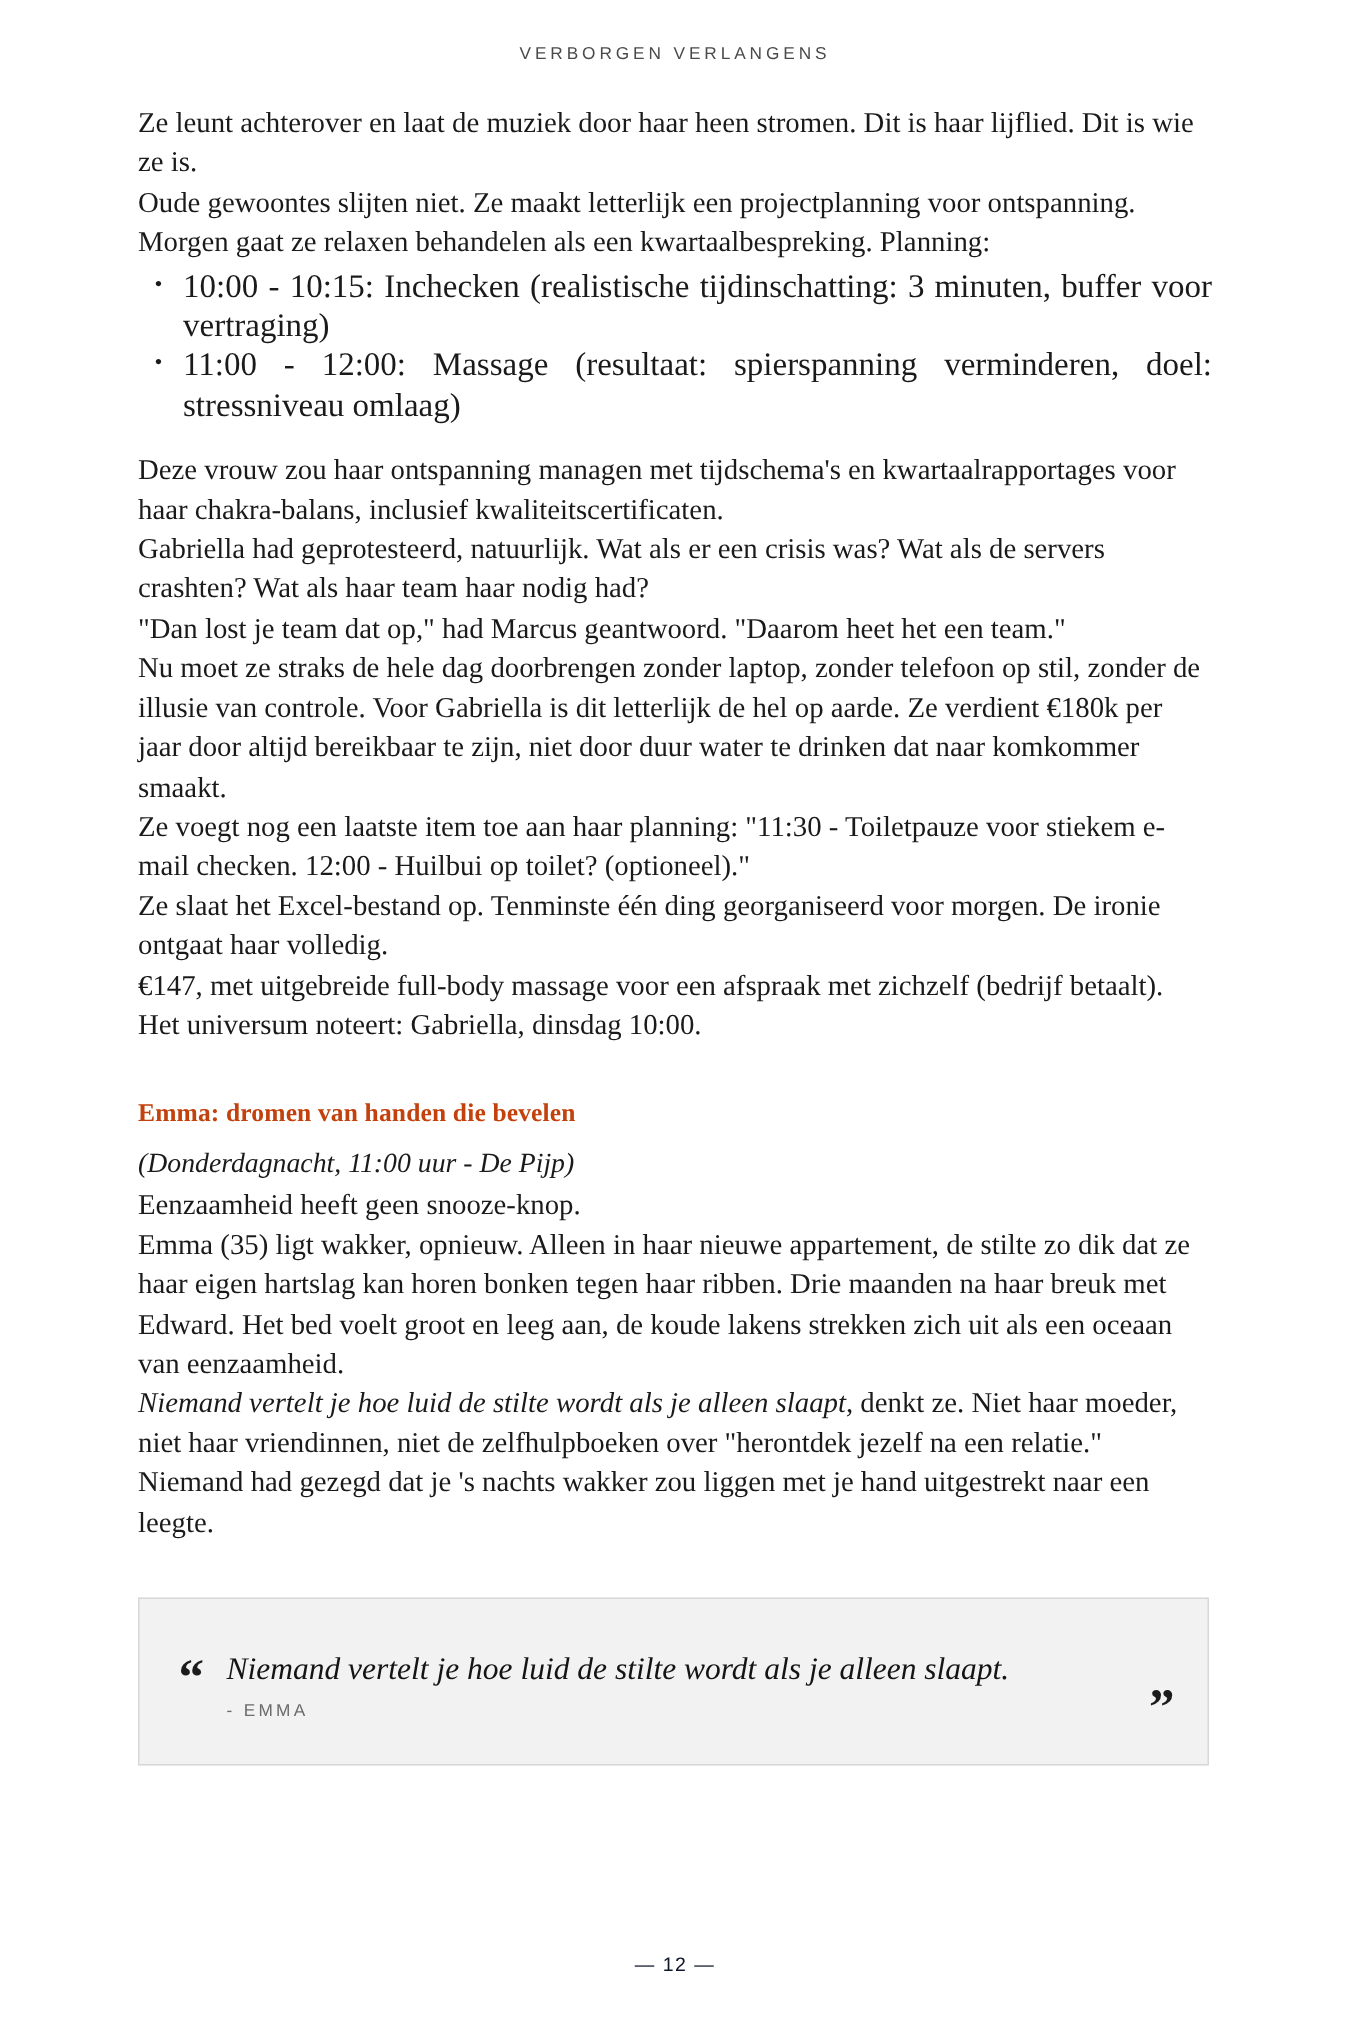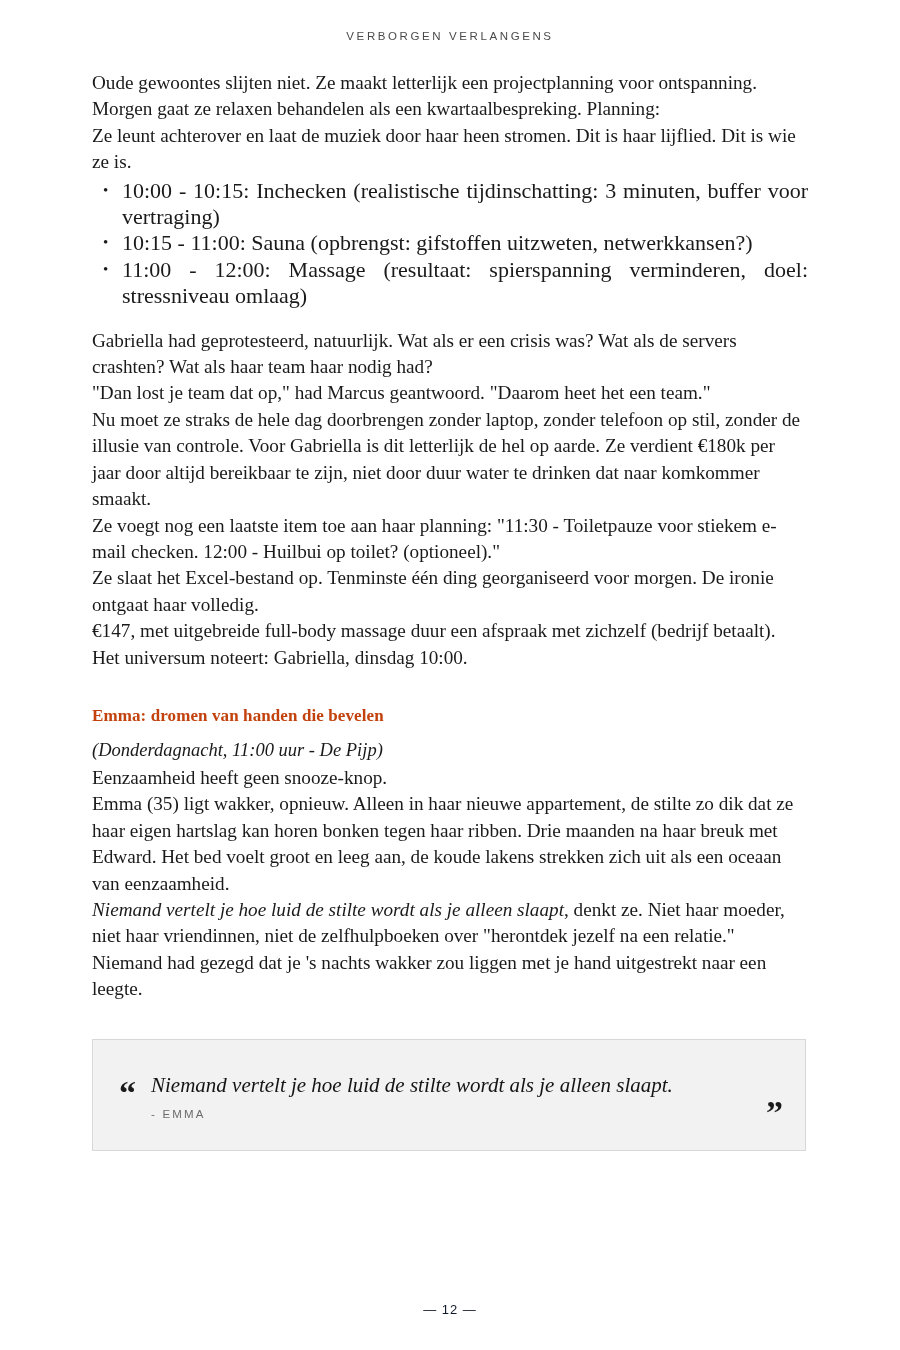--- a/index.html
+++ b/index.html
@@ -167,37 +167,37 @@
 </style>
 </head>
 <body>
 
 <div class="page">
 
   <div class="running-header">VERBORGEN VERLANGENS</div>
 
   <div class="content">
 
+    <p class="para">Ze leunt achterover en laat de muziek door haar heen stromen. Dit is haar lijflied. Dit is wie ze is.</p>
     <p class="para">Oude gewoontes slijten niet. Ze maakt letterlijk een projectplanning voor ontspanning. Morgen gaat ze relaxen behandelen als een kwartaalbespreking. Planning:</p>
-    <p class="para">Ze leunt achterover en laat de muziek door haar heen stromen. Dit is haar lijflied. Dit is wie ze is.</p>
 
     <ul class="planning">
       <li>10:00 - 10:15: Inchecken (realistische tijdinschatting: 3 minuten, buffer voor vertraging)</li>
-      <li>10:15 - 11:00: Sauna (opbrengst: gifstoffen uitzweten, netwerkkansen?)</li>
       <li>11:00 - 12:00: Massage (resultaat: spierspanning verminderen, doel: stressniveau omlaag)</li>
     </ul>
 
     <div class="gap-md"></div>
 
+    <p class="para">Deze vrouw zou haar ontspanning managen met tijdschema's en kwartaalrapportages voor haar chakra-balans, inclusief kwaliteitscertificaten.</p>
     <p class="para">Gabriella had geprotesteerd, natuurlijk. Wat als er een crisis was? Wat als de servers crashten? Wat als haar team haar nodig had?</p>
     <p class="para">"Dan lost je team dat op," had Marcus geantwoord. "Daarom heet het een team."</p>
     <p class="para">Nu moet ze straks de hele dag doorbrengen zonder laptop, zonder telefoon op stil, zonder de illusie van controle. Voor Gabriella is dit letterlijk de hel op aarde. Ze verdient €180k per jaar door altijd bereikbaar te zijn, niet door duur water te drinken dat naar komkommer smaakt.</p>
     <p class="para">Ze voegt nog een laatste item toe aan haar planning: "11:30 - Toiletpauze voor stiekem e-mail checken. 12:00 - Huilbui op toilet? (optioneel)."</p>
     <p class="para">Ze slaat het Excel-bestand op. Tenminste één ding georganiseerd voor morgen. De ironie ontgaat haar volledig.</p>
-    <p class="para">€147, met uitgebreide full-body massage duur een afspraak met zichzelf (bedrijf betaalt).</p>
+    <p class="para">€147, met uitgebreide full-body massage voor een afspraak met zichzelf (bedrijf betaalt).</p>
 
     <p class="para bold-line">Het universum noteert: Gabriella, dinsdag 10:00.</p>
 
     <div class="gap-lg"></div>
 
     <h2 class="section-heading">Emma: dromen van handen die bevelen</h2>
     <p class="subtitle">(Donderdagnacht, 11:00 uur - De Pijp)</p>
     <p class="para">Eenzaamheid heeft geen snooze-knop.</p>
     <p class="para">Emma (35) ligt wakker, opnieuw. Alleen in haar nieuwe appartement, de stilte zo dik dat ze haar eigen hartslag kan horen bonken tegen haar ribben. Drie maanden na haar breuk met Edward. Het bed voelt groot en leeg aan, de koude lakens strekken zich uit als een oceaan van eenzaamheid.</p>
 

